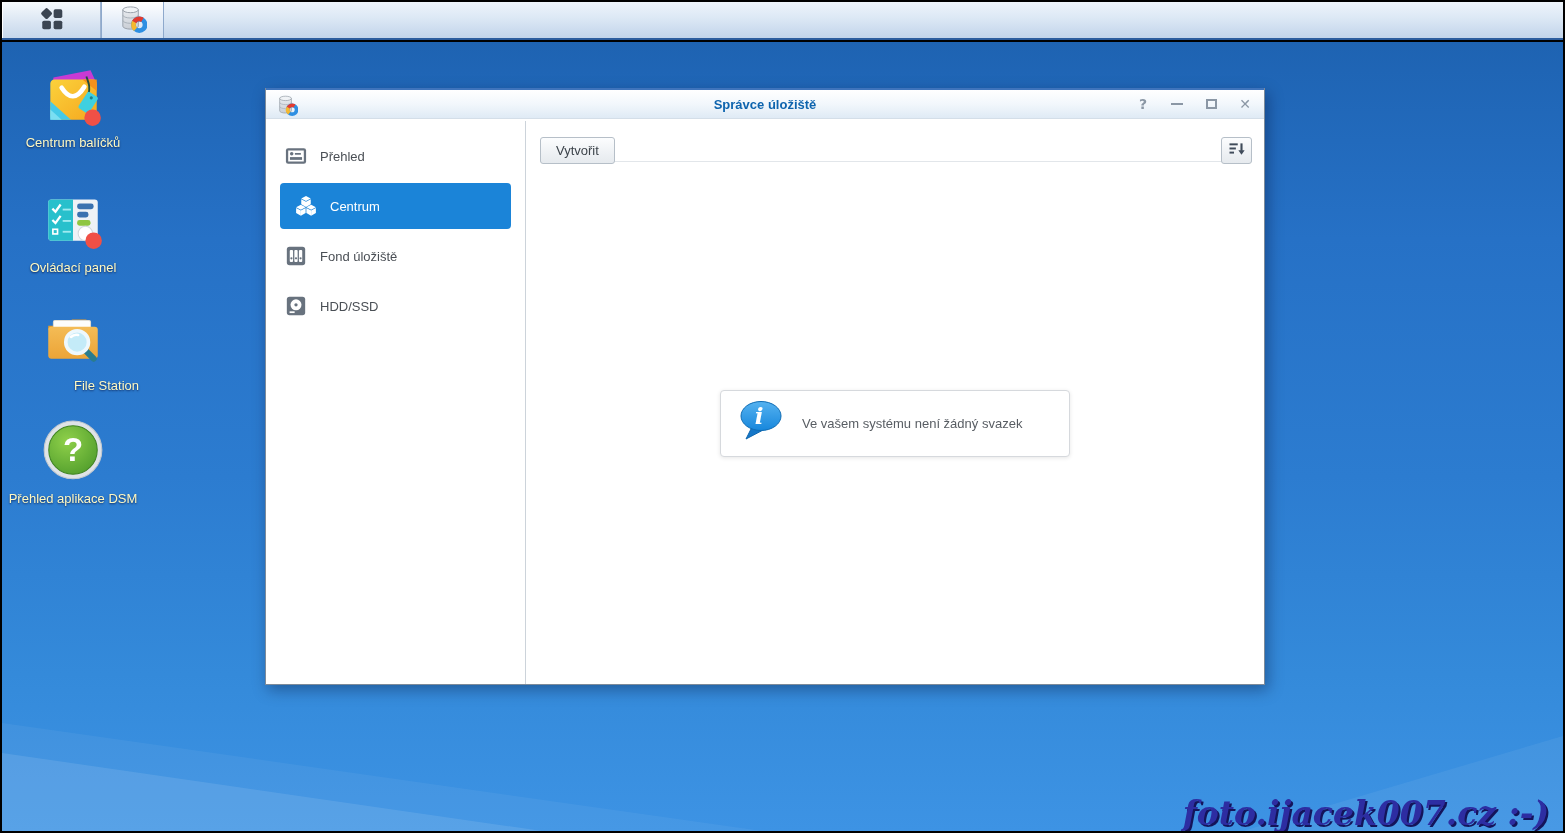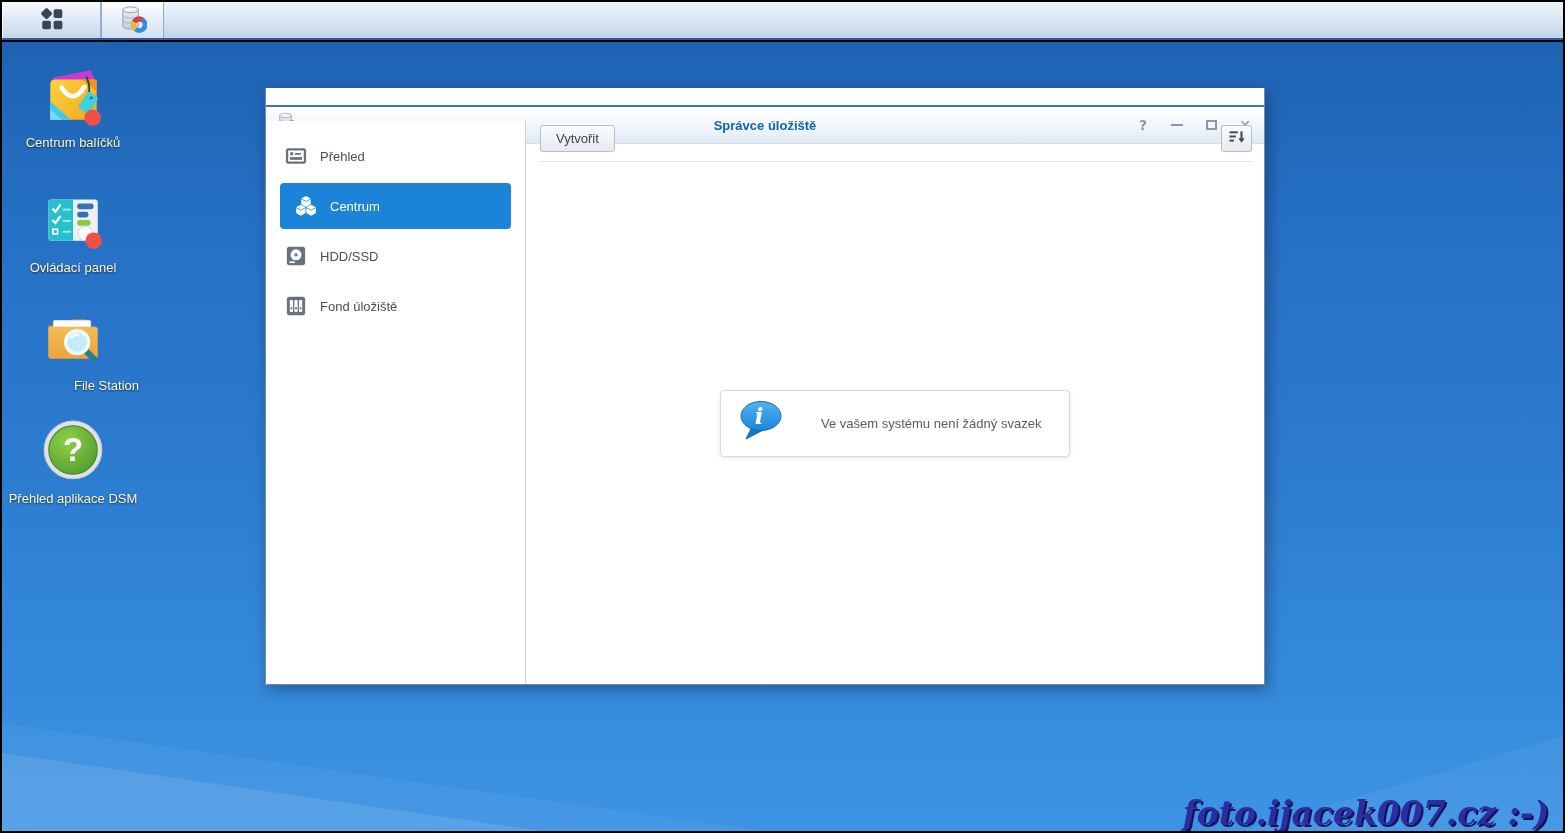--- a/index.html
+++ b/index.html
@@ -32,53 +32,53 @@
   
   .dicon { position:absolute; width:132px; text-align:center; cursor:pointer; }
   .dicon .art { width:66px; height:66px; margin:0 auto; position:relative; }
   .dicon .lbl { margin-top:7px; color:#fef9c3; font-size:13px; line-height:15px;
     text-shadow:0 1px 2px rgba(0,0,40,0.65); }
 
   
   .window { position:absolute; left:263px; top:86px; width:1000px; height:597px;
     background:#fff; border:1px solid #7d8b9a; border-top:none;
     box-shadow:3px 5px 14px rgba(0,10,40,0.35); }
-  .titlebar { position:relative; height:39px; border-top:2px solid #3f74bc;
+  .titlebar { position:relative; height:31px; border-top:2px solid #3f74bc;
     background:linear-gradient(180deg,#ffffff 0%,#f2f7fc 50%,#dfeaf5 100%);
-    border-bottom:1px solid #d4dee8; display:flex; align-items:center;margin-top:17px; }
+    border-bottom:1px solid #d4dee8; display:flex; align-items:center; }
   .titlebar .app-ic { position:absolute; left:10px; top:4px; width:22px; height:22px; }
   .titlebar .title { flex:1; text-align:center; font-size:13px; font-weight:bold; color:#0e64ae; }
   .win-controls { position:absolute; right:12px; top:0; height:100%; display:flex; align-items:center; gap:20px; }
   .wc { width:14px; height:14px; display:flex; align-items:center; justify-content:center;
     color:#8b97a5; font-size:14px; font-weight:bold; cursor:pointer; font-family:"DejaVu Sans",sans-serif; }
   .wc .min-bar { width:12px; height:2px; background:#8b97a5; }
   .wc .max-box { width:11px; height:10px; border:2px solid #8b97a5; }
 
   .win-body { position:absolute; top:33px; left:0; right:0; bottom:0; display:flex; }
   .sidebar { width:260px; border-right:1px solid #ccd3da; padding-top:10px; background:#fff; }
   .side-item { height:50px; display:flex; align-items:center; padding-left:19px; gap:13px;
     font-size:13px; color:#4a4f55; cursor:pointer; }
   .side-item.selected { height:46px; margin:2px 14px; padding-left:15px; border-radius:4px;
     background:#1b84d8; color:#fff; }
   .side-item .sic { width:22px; height:22px; flex:0 0 22px; }
 
   .content { flex:1; position:relative; }
   .toolbar { position:absolute; left:14px; right:12px; top:0; height:41px;
     border-bottom:1px solid #e2e6ea; }
-  .btn { position:absolute; top:4px; height:27px; padding:0 15px; font-size:13px; color:#3c434a;
+  .btn { position:absolute; top:16px; height:27px; padding:0 15px; font-size:13px; color:#3c434a;
     background:linear-gradient(180deg,#fcfdfe 0%,#eef1f4 60%,#e6eaee 100%);
     border:1px solid #b6bfc8; border-radius:3px; cursor:pointer; }
   .btn-create { left:0; }
   .btn-sort { right:0; width:31px; padding:0; display:flex; align-items:center; justify-content:center; }
   .content-main { position:absolute; left:0; right:0; top:41px; bottom:0;
     display:flex; align-items:center; justify-content:center; }
   .msgbox { display:flex; align-items:center; gap:17px; width:350px; height:67px;
     padding:0 16px; background:#fff; border:1px solid #d6d9dd; border-radius:4px;
     box-shadow:0 1px 4px rgba(0,0,0,0.10); }
-  .msgbox .txt { font-size:13px; color:#585d63;margin-left:19px; }
+  .msgbox .txt { font-size:13px; color:#585d63; }
 
   .watermark { position:absolute; right:14px; bottom:-2px; font-family:"DejaVu Serif",serif;
     font-style:italic; font-weight:bold; font-size:33px; color:#2d2da2;
     text-shadow:2px 2px 0 #14145a; letter-spacing:0px;text-align:right; }
 </style>
 </head>
 <body>
 
 <svg width="0" height="0" style="position:absolute">
   <defs>
@@ -259,41 +259,41 @@
                 <use href="#sym-cube" x="17.6" y="16.5"></use>
               </svg>
             </span>
             <span>Centrum</span>
           </div>
 
           <div class="side-item">
             <span class="sic">
               <svg width="22" height="22" viewBox="0 0 24 24">
                 <rect x="2" y="2" width="20" height="20" rx="3" fill="#68727e"></rect>
-                <circle cx="12" cy="10.7" r="6" fill="#fff"></circle>
-                <circle cx="12" cy="10.7" r="1.8" fill="#68727e"></circle>
-                <rect x="5" y="17.8" width="5.5" height="1.9" fill="#fff"></rect>
-              </svg>
-            </span>
-            <span>HDD/SSD</span>
-          </div>
-
-          <div class="side-item">
-            <span class="sic">
-              <svg width="22" height="22" viewBox="0 0 24 24">
-                <rect x="2" y="2" width="20" height="20" rx="3" fill="#68727e"></rect>
                 <rect x="5.2" y="5.5" width="3.6" height="13" rx="1" fill="#fff"></rect>
                 <rect x="10.2" y="5.5" width="3.6" height="13" rx="1" fill="#fff"></rect>
                 <rect x="15.2" y="5.5" width="3.6" height="13" rx="1" fill="#fff"></rect>
                 <circle cx="7" cy="14.5" r="1.2" fill="#68727e"></circle>
                 <circle cx="12" cy="14.5" r="1.2" fill="#68727e"></circle>
                 <circle cx="17" cy="14.5" r="1.2" fill="#68727e"></circle>
               </svg>
             </span>
             <span>Fond úložiště</span>
+          </div>
+
+          <div class="side-item">
+            <span class="sic">
+              <svg width="22" height="22" viewBox="0 0 24 24">
+                <rect x="2" y="2" width="20" height="20" rx="3" fill="#68727e"></rect>
+                <circle cx="12" cy="10.7" r="6" fill="#fff"></circle>
+                <circle cx="12" cy="10.7" r="1.8" fill="#68727e"></circle>
+                <rect x="5" y="17.8" width="5.5" height="1.9" fill="#fff"></rect>
+              </svg>
+            </span>
+            <span>HDD/SSD</span>
           </div>
         </div>
 
         <div class="content">
           <div class="toolbar">
             <button class="btn btn-create">Vytvořit</button>
             <button class="btn btn-sort">
               <span>
                 <svg width="18" height="18" viewBox="0 0 24 24">
                   <rect x="2" y="4.5" width="11" height="2.6" fill="#3f4b5a"></rect>

